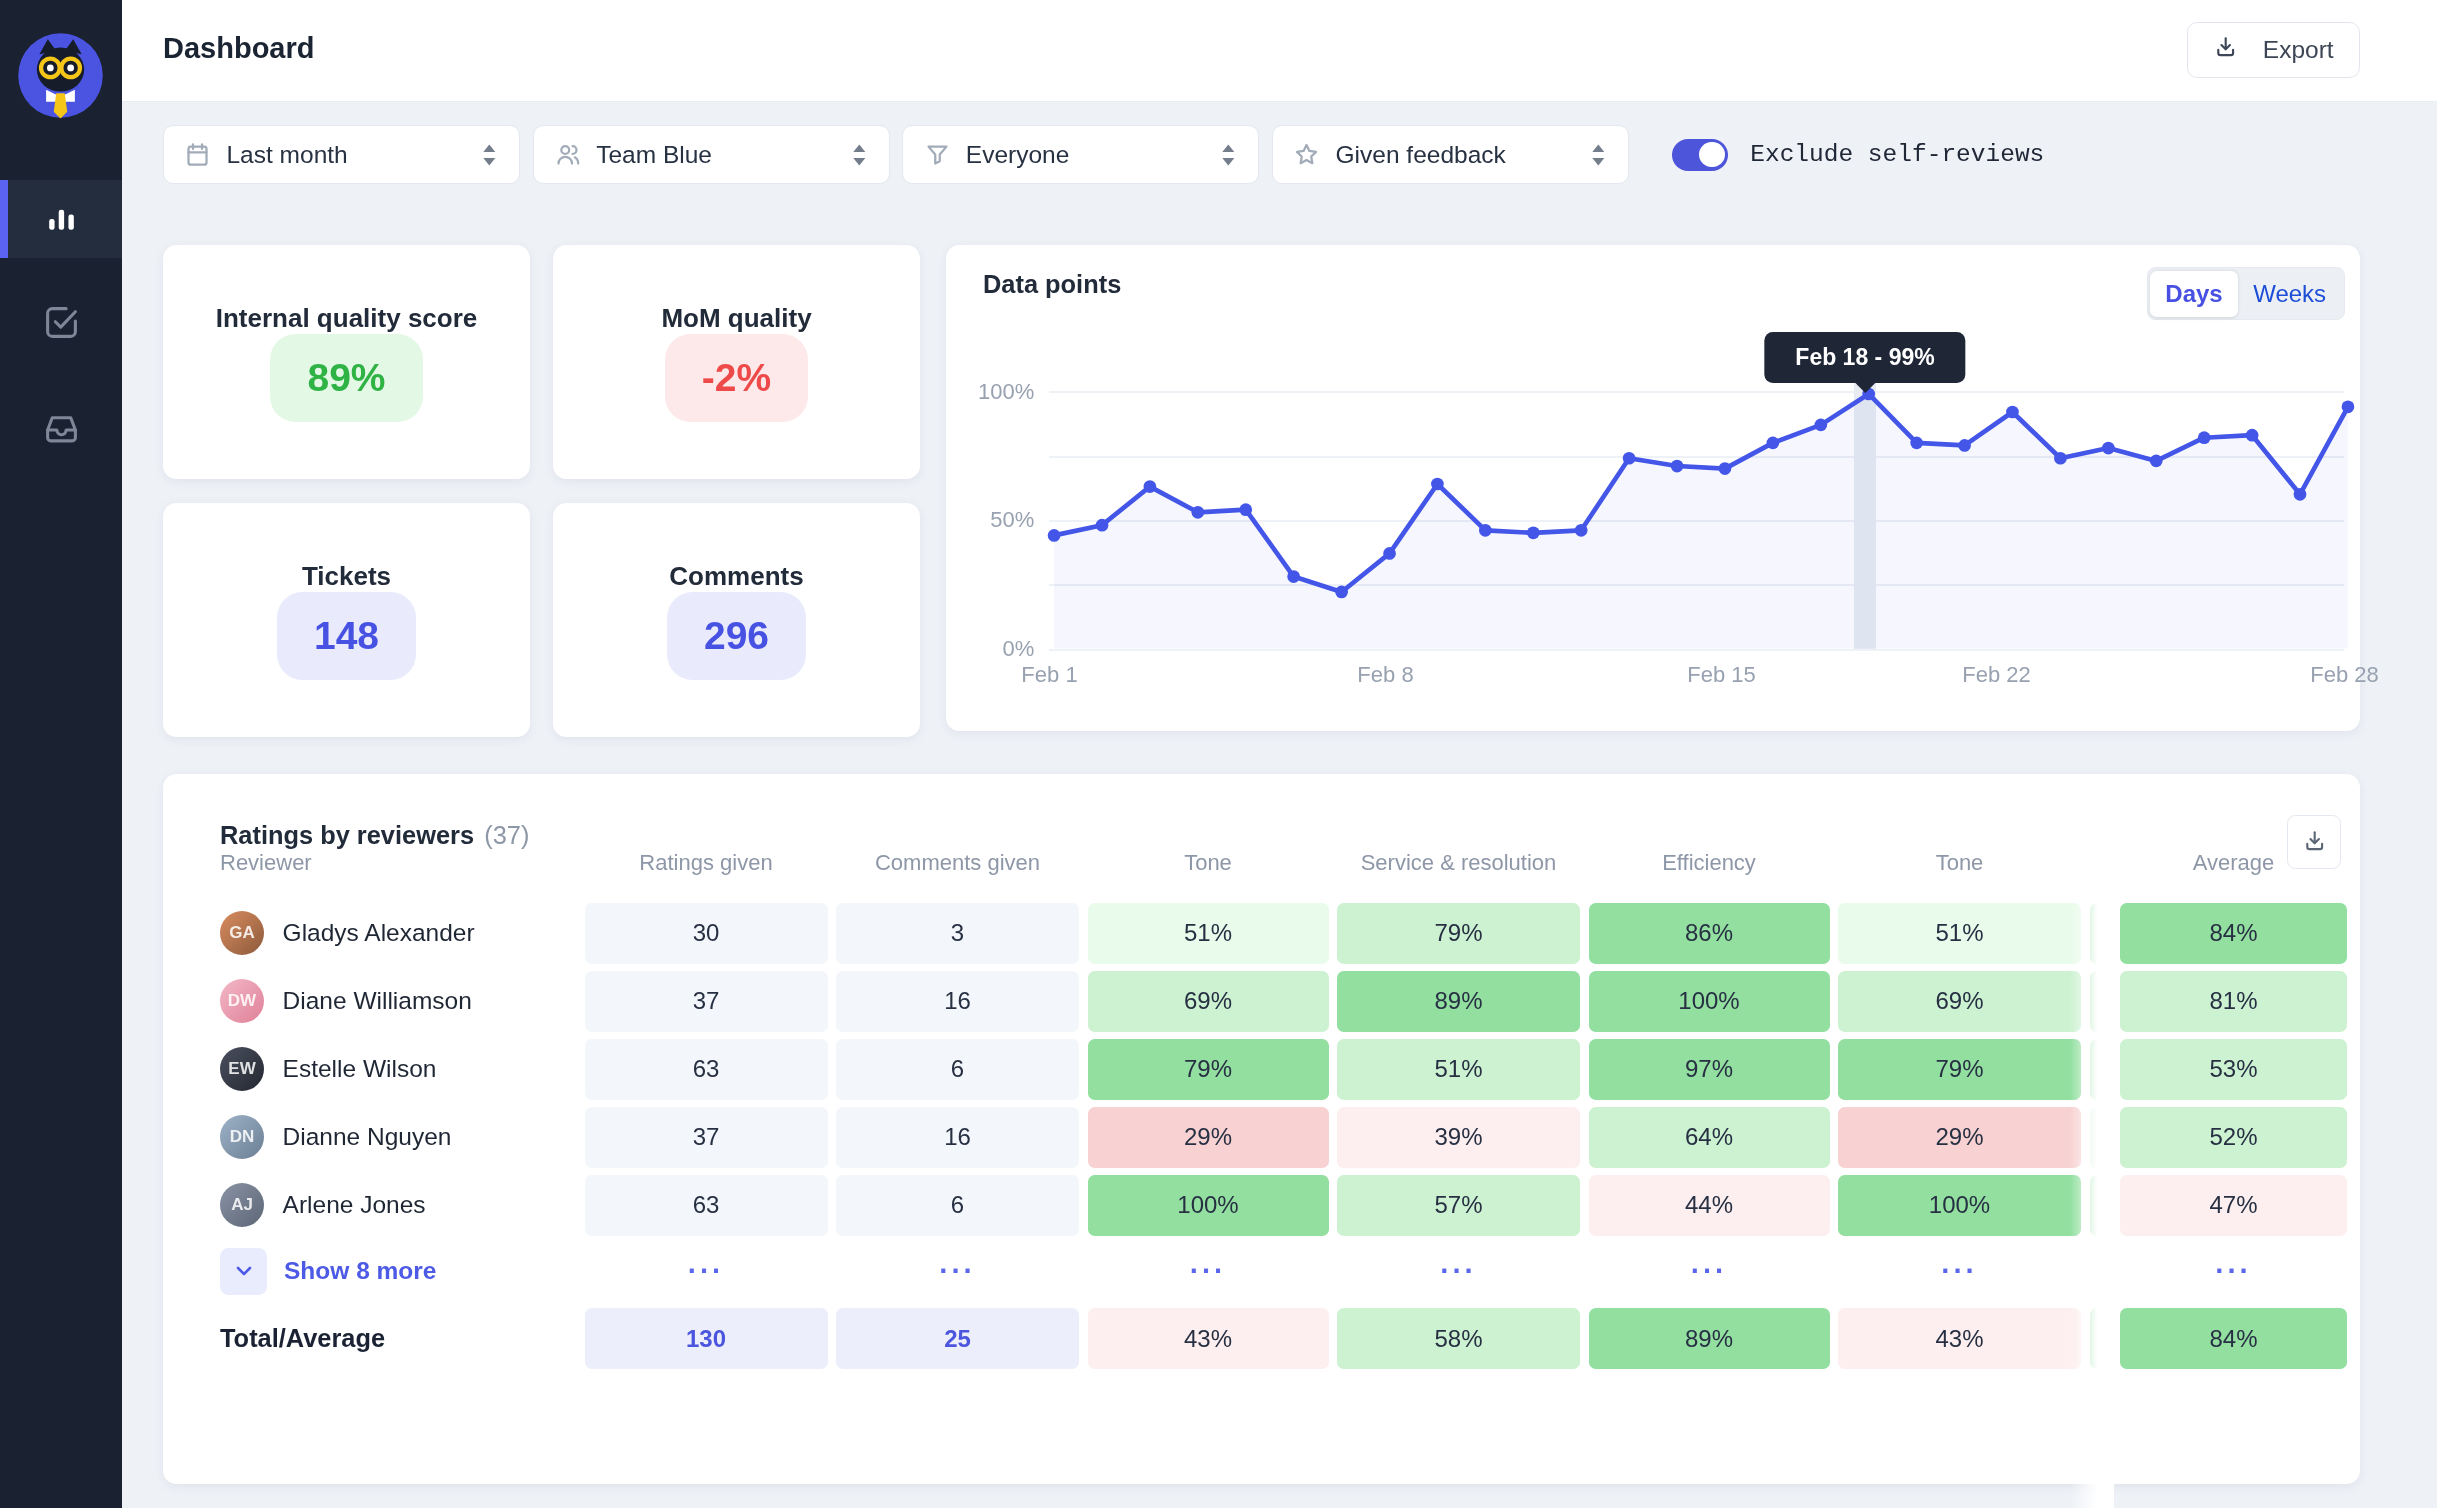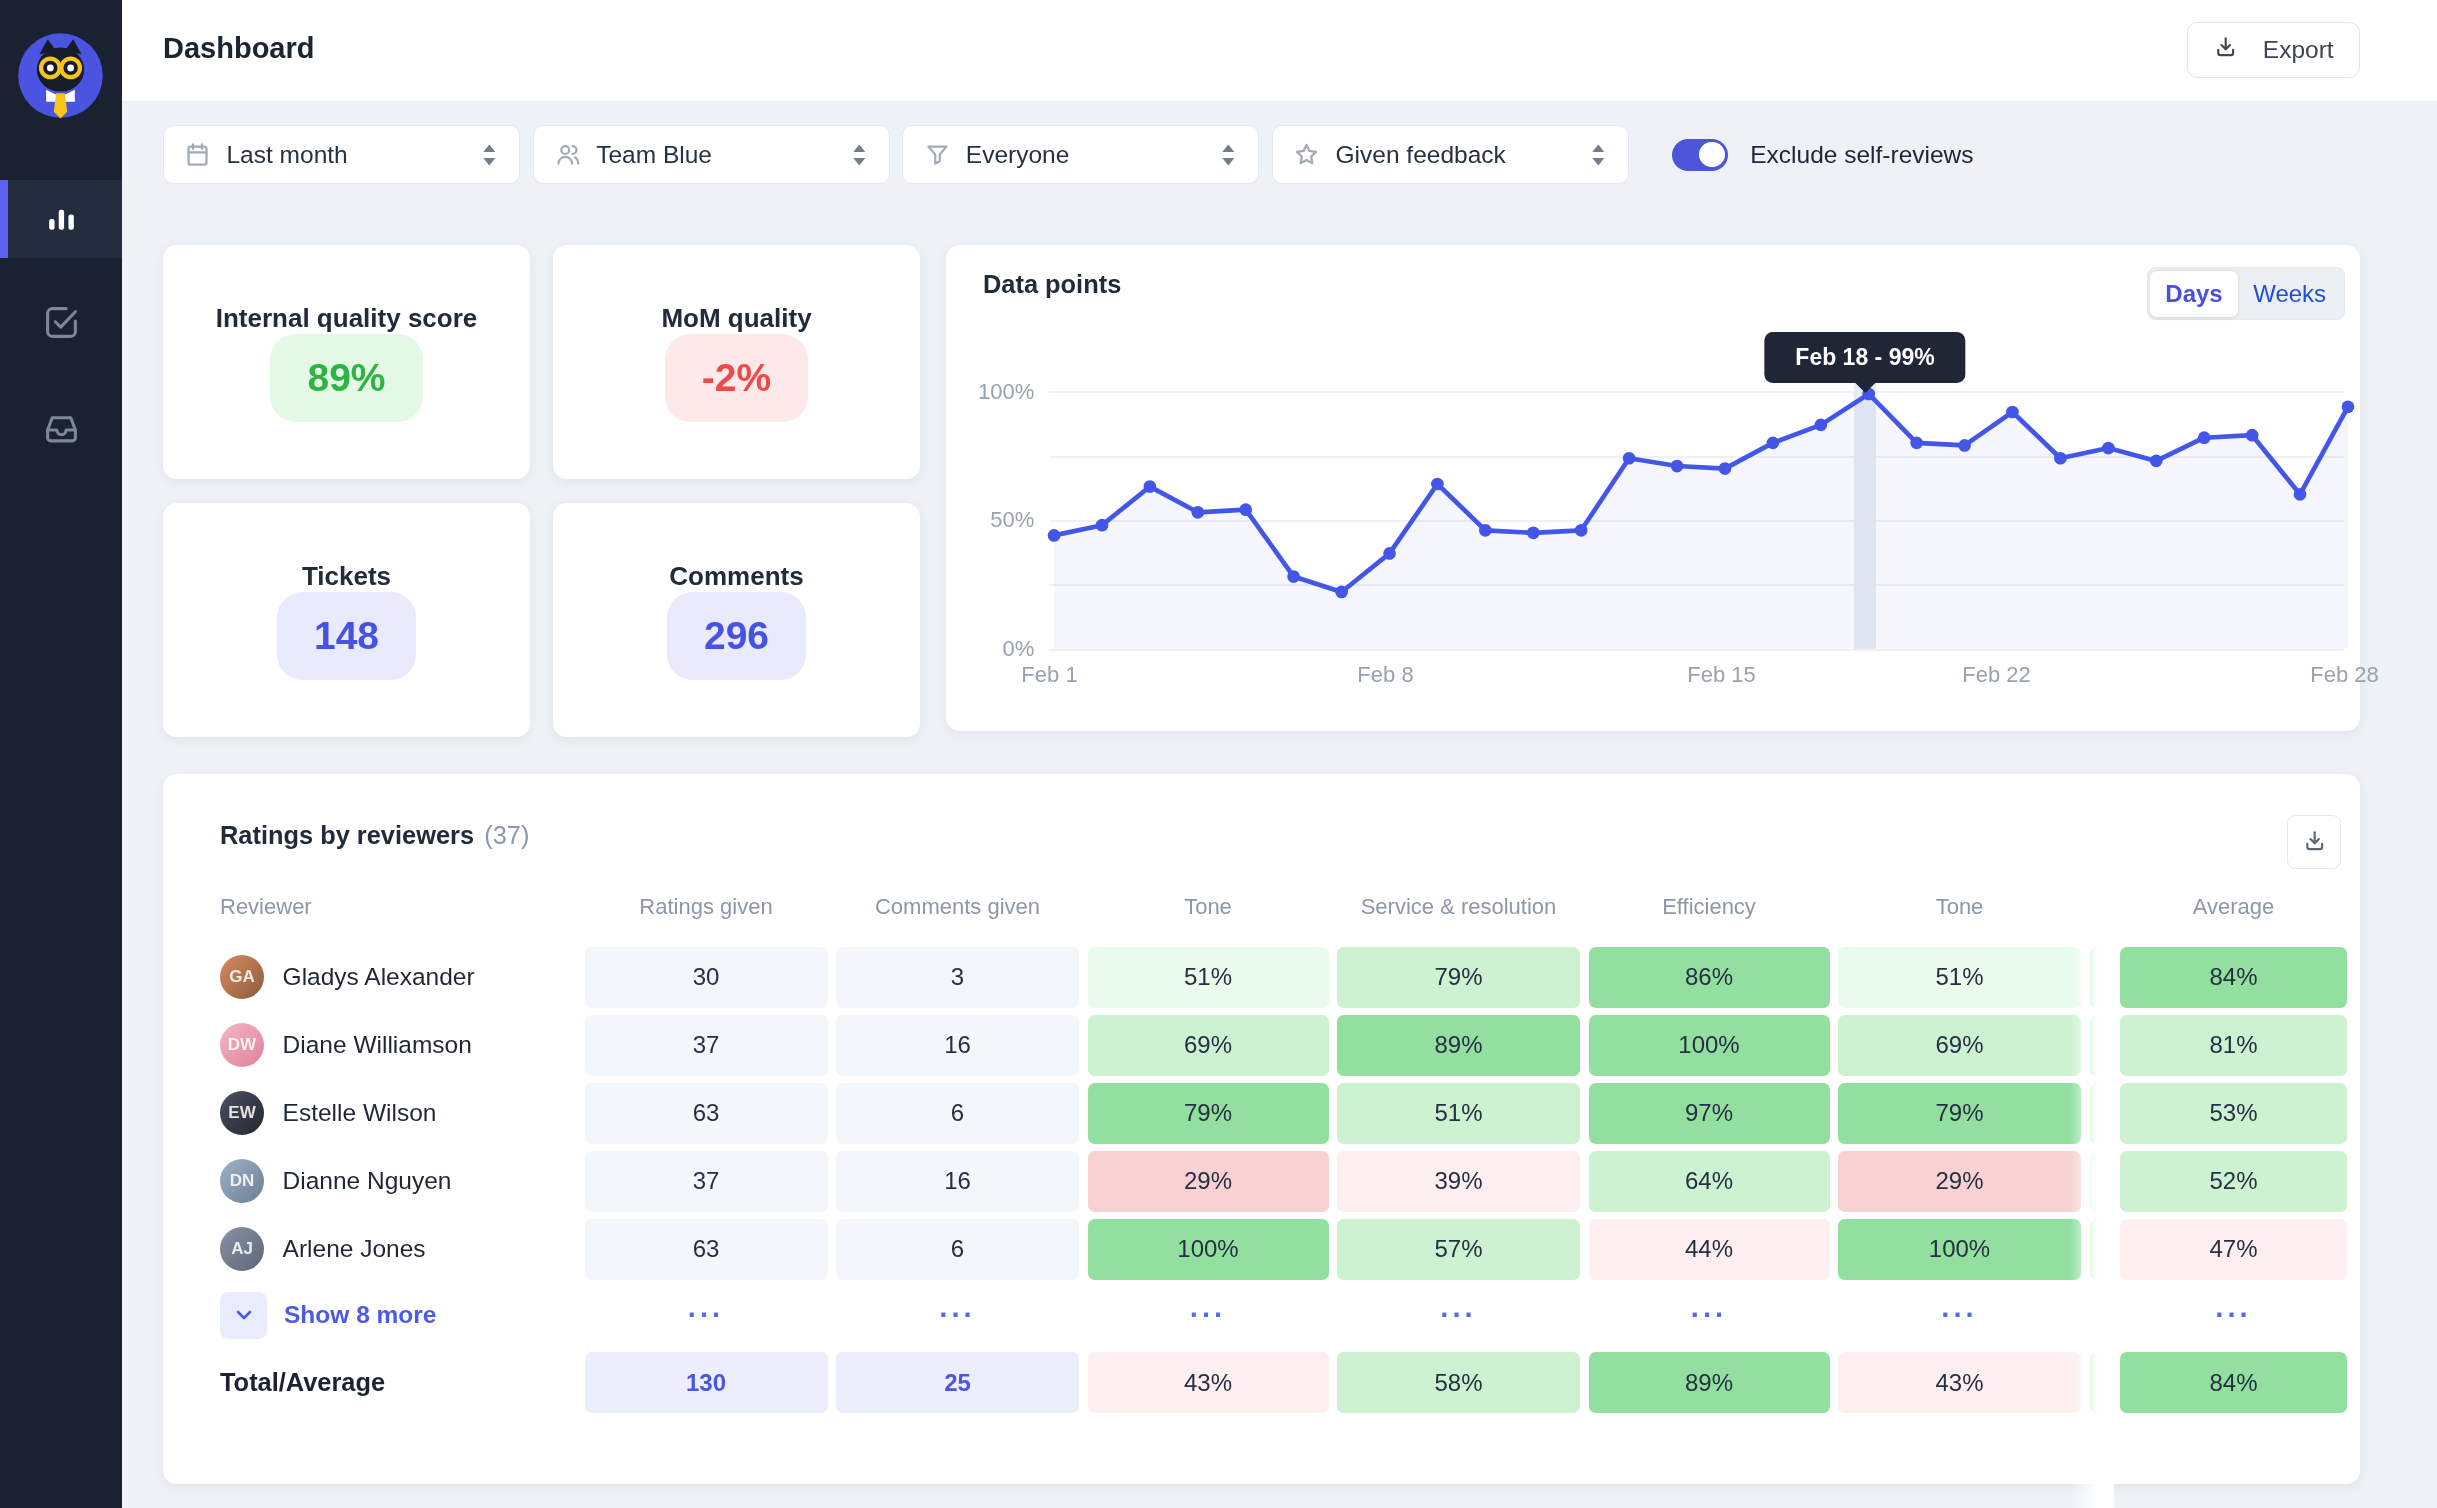--- a/index.html
+++ b/index.html
@@ -18,21 +18,21 @@
   .header { position:absolute; left:122px; top:0; width:2316px; height:102px; background:#ffffff; border-bottom:1.7px solid #e9ecf1; }
   .page-title { position:absolute; left:41px; top:32px; font-size:29px; font-weight:700; color:#1b2433; }
   .export-btn { position:absolute; right:78px; top:22px; height:56px; padding:0 25.4px; display:flex; align-items:center; gap:24px; background:#fff; border:1.7px solid #e2e6ec; border-radius:10.2px; font-size:24.5px; color:#3d4656; cursor:pointer; }
 
   
   .filter-row { position:absolute; left:163px; top:125px; display:flex; align-items:center; gap:12.7px; }
   .filter-select { width:357px; height:59px; background:#fff; border:1.7px solid #e3e7ee; border-radius:10.2px; display:flex; align-items:center; padding:0 20.3px; gap:15.2px; cursor:pointer; }
   .filter-select .flabel { flex:1; font-size:24.5px; color:#273142; }
   .filter-select .ficon { color:#a2abb8; display:flex; }
   .updown { color:#737d8c; display:flex; flex-direction:column; align-items:center; gap:1.7px; }
-  .toggle-wrap { display:flex; align-items:center; gap:22px; margin-left:30.5px; cursor:pointer; }
+  .toggle-wrap { display:flex; align-items:center; gap:22px; margin-left:30.5px; cursor:pointer;font-family:Liberation Mono, monospace; }
   .switch { width:56px; height:32px; border-radius:16px; background:#4d55da; position:relative; }
   .switch .knob { position:absolute; top:3.4px; left:27px; width:25.4px; height:25.4px; border-radius:50%; background:#fff; }
   .toggle-label { font-size:24.5px; font-weight:500; color:#202838; }
 
   
   .card { position:absolute; background:#fff; border-radius:13.5px; box-shadow:0 2.5px 10.2px rgba(24,34,64,0.06); }
   .stat-card { width:367px; height:234px; display:flex; flex-direction:column; align-items:center; justify-content:center; }
   .stat-title { font-size:26px; font-weight:600; color:#222b3a; }
   .stat-badge { font-size:39px; font-weight:700; padding:22px 37px; border-radius:25.4px; }
   .scheme-green  { color:#2eb344; background:#e4f8e6; }
@@ -52,21 +52,21 @@
   .chart-svg { position:absolute; left:99px; top:138px; }
   .tooltip { position:absolute; transform:translateX(-50%); background:#1f2636; color:#fff; font-size:23px; font-weight:600; padding:12px 31px; border-radius:8.5px; white-space:nowrap; }
   .tooltip::after { content:""; position:absolute; left:50%; bottom:-6.8px; transform:translateX(-50%) rotate(45deg); width:13.5px; height:13.5px; background:#1f2636; }
 
   
   .table-card { left:163px; top:774px; width:2197px; height:710px; padding:47px 15.2px 34px 57px; }
   .table-head { display:flex; align-items:flex-start; }
   .table-title { font-size:25.4px; font-weight:600; color:#222b3a; }
   .table-count { font-size:25.4px; color:#8d97a7; font-weight:400; }
   .dl-btn { position:absolute; right:18.6px; top:41px; width:54px; height:54px; border:1.7px solid #e3e7ee; border-radius:8.5px; background:#fff; display:flex; align-items:center; justify-content:center; color:#5b6574; cursor:pointer; }
-  .ratings-grid { position:relative; margin-top:44px; display:grid; grid-template-columns:356px 243px 243px 241px 243px 241px 243px 22px 227px; column-gap:8.5px; }
+  .ratings-grid { position:relative; display:grid; grid-template-columns:356px 243px 243px 241px 243px 241px 243px 22px 227px; column-gap:8.5px; }
   .col-head { font-size:22px; color:#8d97a7; height:49px; display:flex; align-items:flex-start; justify-content:center; }
   .col-head.first { justify-content:flex-start; }
   .cell { height:68px; display:flex; align-items:center; justify-content:center; }
   .pill { width:100%; height:61px; border-radius:6.8px; display:flex; align-items:center; justify-content:center; font-size:24px; font-weight:500; color:#273043; }
   .t-neutral { background:#f3f6fa; }
   .t-g3 { background:#92dfa0; }
   .t-g2 { background:#cdf2d1; }
   .t-g1 { background:#e9fbea; }
   .t-r2 { background:#f8d2d2; }
   .t-r1 { background:#fdefef; }

